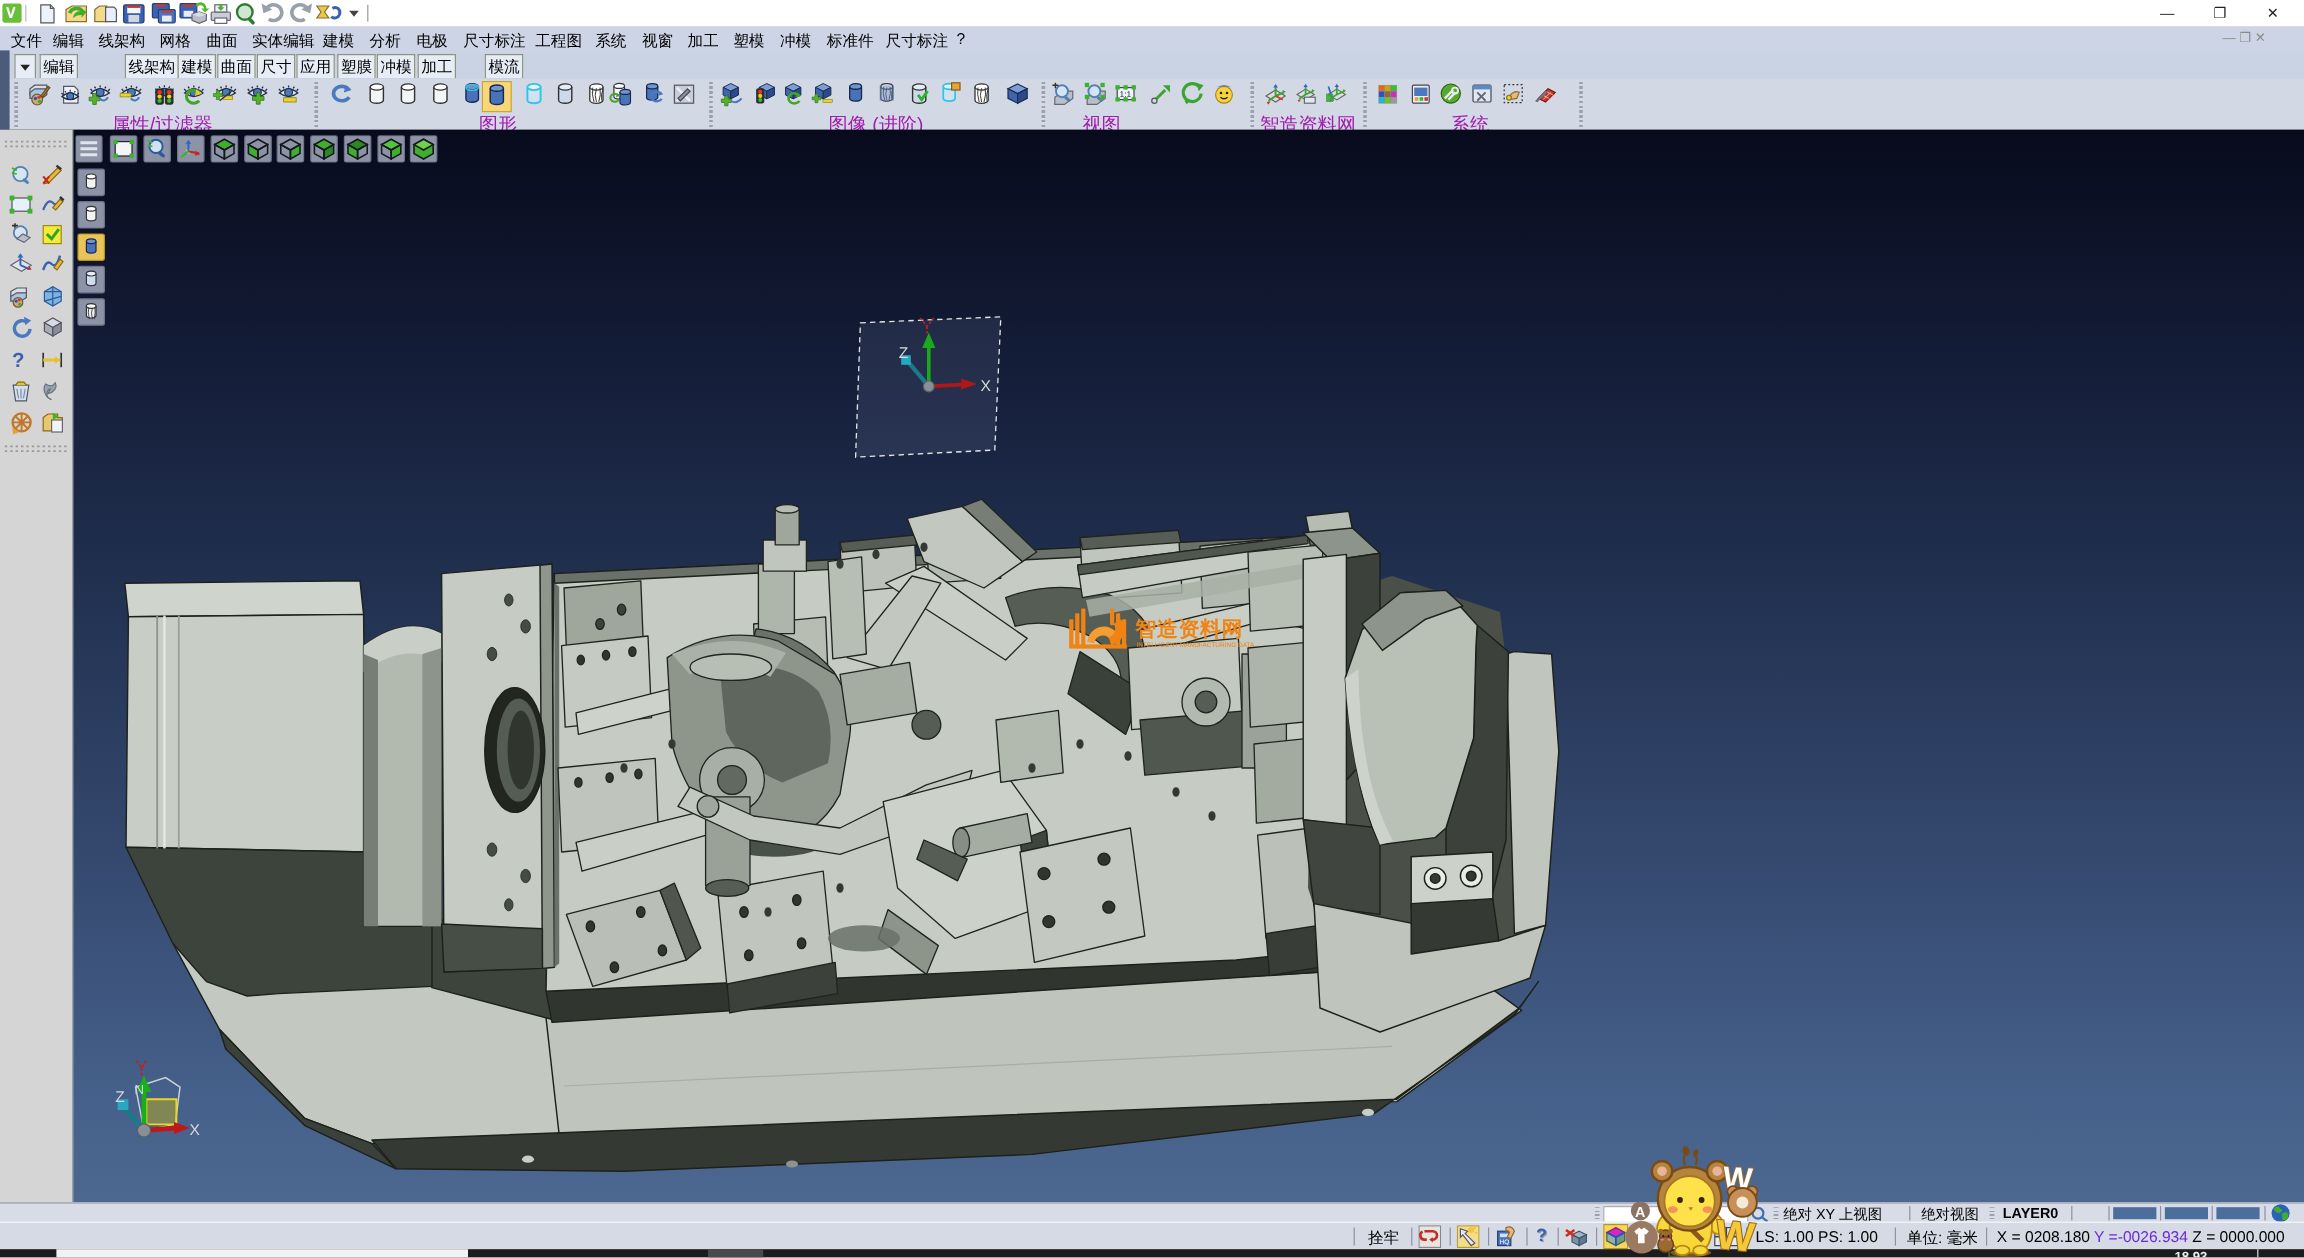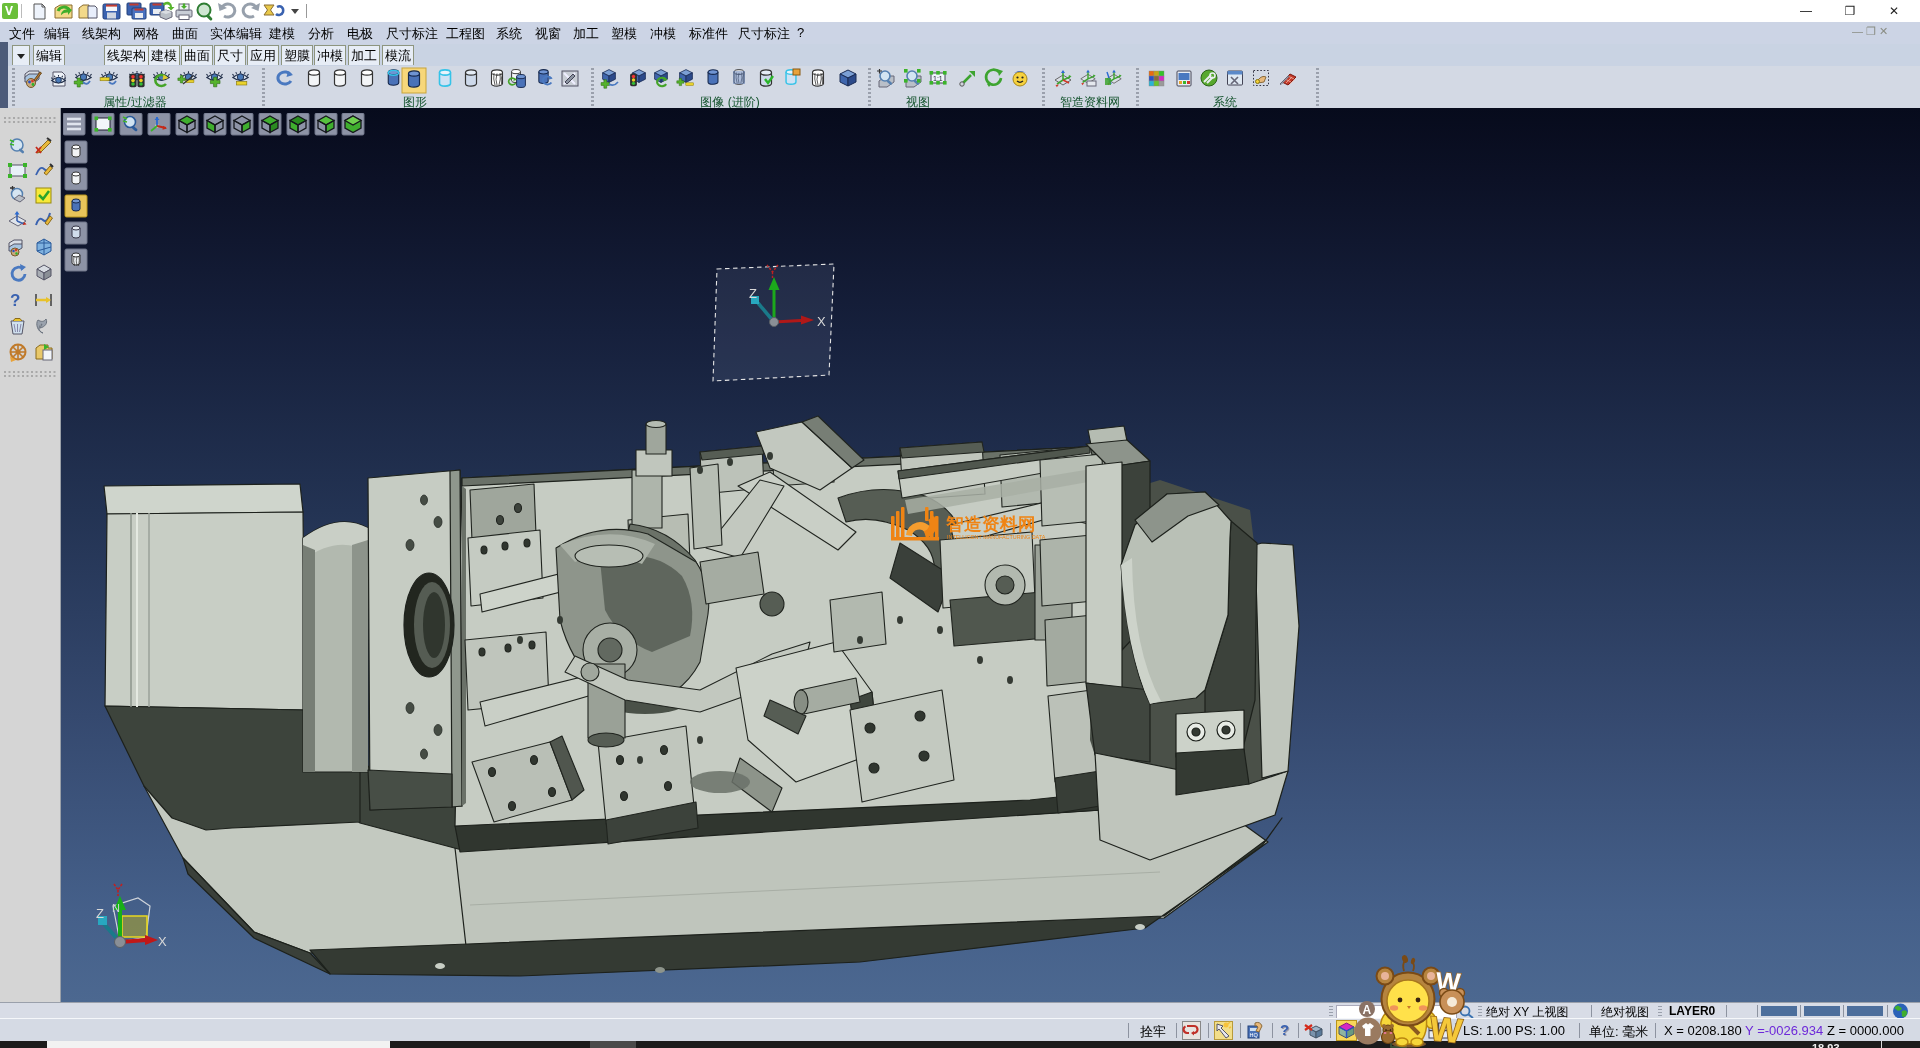--- a/index.html
+++ b/index.html
@@ -12,21 +12,21 @@
 .winbtn{position:absolute;top:0;width:44px;height:22px;color:#222;font-size:12px;text-align:center;line-height:22px;}
 
 #menubar{position:absolute;left:0;top:22px;width:1920px;height:22px;background:#ccd4e5;font-size:13px;color:#000;text-align:right;}
 #menubar span{position:absolute;top:3px;}
 
 #tabrow{position:absolute;left:0;top:44px;width:1920px;height:22px;background:#c9d3e3;}
 .tab{position:absolute;top:1px;height:19px;background:#e7edf6;border:1px solid #8e957f;border-bottom:none;font-size:13px;color:#000;text-align:center;line-height:19px;padding:0 2px;}
 .tabsel{background:#cfe3f8;font-weight:bold;top:-2px;height:22px;line-height:22px;border:1px solid #7c836d;padding:0 16px;margin-top:44px;}
 
 #ribbon{position:absolute;left:0;top:66px;width:1920px;height:42px;background:#d3d9e4;}
-.grouplabel{position:absolute;top:28px;font-size:12px;color:#14532d;text-align:center;}
+.grouplabel{position:absolute;top:28px;font-size:16px;color:#a21caf;text-align:center;}
 .vdots{position:absolute;top:2px;height:38px;width:3px;background-image:repeating-linear-gradient(#9aa0ac 0 2px,transparent 2px 4px);}
 
 #viewport{position:absolute;left:0;top:108px;width:1920px;height:894px;
 background:linear-gradient(#070b1c 0%,#0c1126 8%,#16203c 25%,#233353 45%,#35496f 68%,#45608a 90%,#4c6890 100%);}
 #leftdark1{position:absolute;left:0;top:42px;width:8px;height:66px;background:#4c5b79;}
 #leftpanel{position:absolute;left:0;top:0px;width:60px;height:894px;background:#d5d5d5;border-right:1px solid #9aa0a8;}
 
 #status1{position:absolute;left:0;top:1002px;width:1920px;height:16px;background:#d8dce6;border-top:1px solid #9aa0ab;font-size:12px;color:#000;}
 #status2{position:absolute;left:0;top:1018px;width:1920px;height:23px;background:#d5dae4;border-top:1px solid #f5f7fa;font-size:13px;color:#000;}
 #blackbar{position:absolute;left:0;top:1041px;width:1920px;height:7px;background:#1c1c1c;}
@@ -136,21 +136,21 @@
     <div class="tab" style="left:33px">编辑</div>
     <div class="tab tabsel" style="left:65px">标准</div>
     <div class="tab" style="left:104px">线架构</div>
     <div class="tab" style="left:148px">建模</div>
     <div class="tab" style="left:181px">曲面</div>
     <div class="tab" style="left:214px">尺寸</div>
     <div class="tab" style="left:247px">应用</div>
     <div class="tab" style="left:281px">塑膜</div>
     <div class="tab" style="left:314px">冲模</div>
     <div class="tab" style="left:348px">加工</div>
-    <div class="tab" style="left:382px">模流</div>
+    <div class="tab" style="left:404px">模流</div>
   </div>
 
   <div id="ribbon">
     <div class="vdots" style="left:12px"></div>
     <div class="vdots" style="left:262px"></div>
     <div class="vdots" style="left:591px"></div>
     <div class="vdots" style="left:868px"></div>
     <div class="vdots" style="left:1042px"></div>
     <div class="vdots" style="left:1136px"></div>
     <div class="vdots" style="left:1316px"></div>

